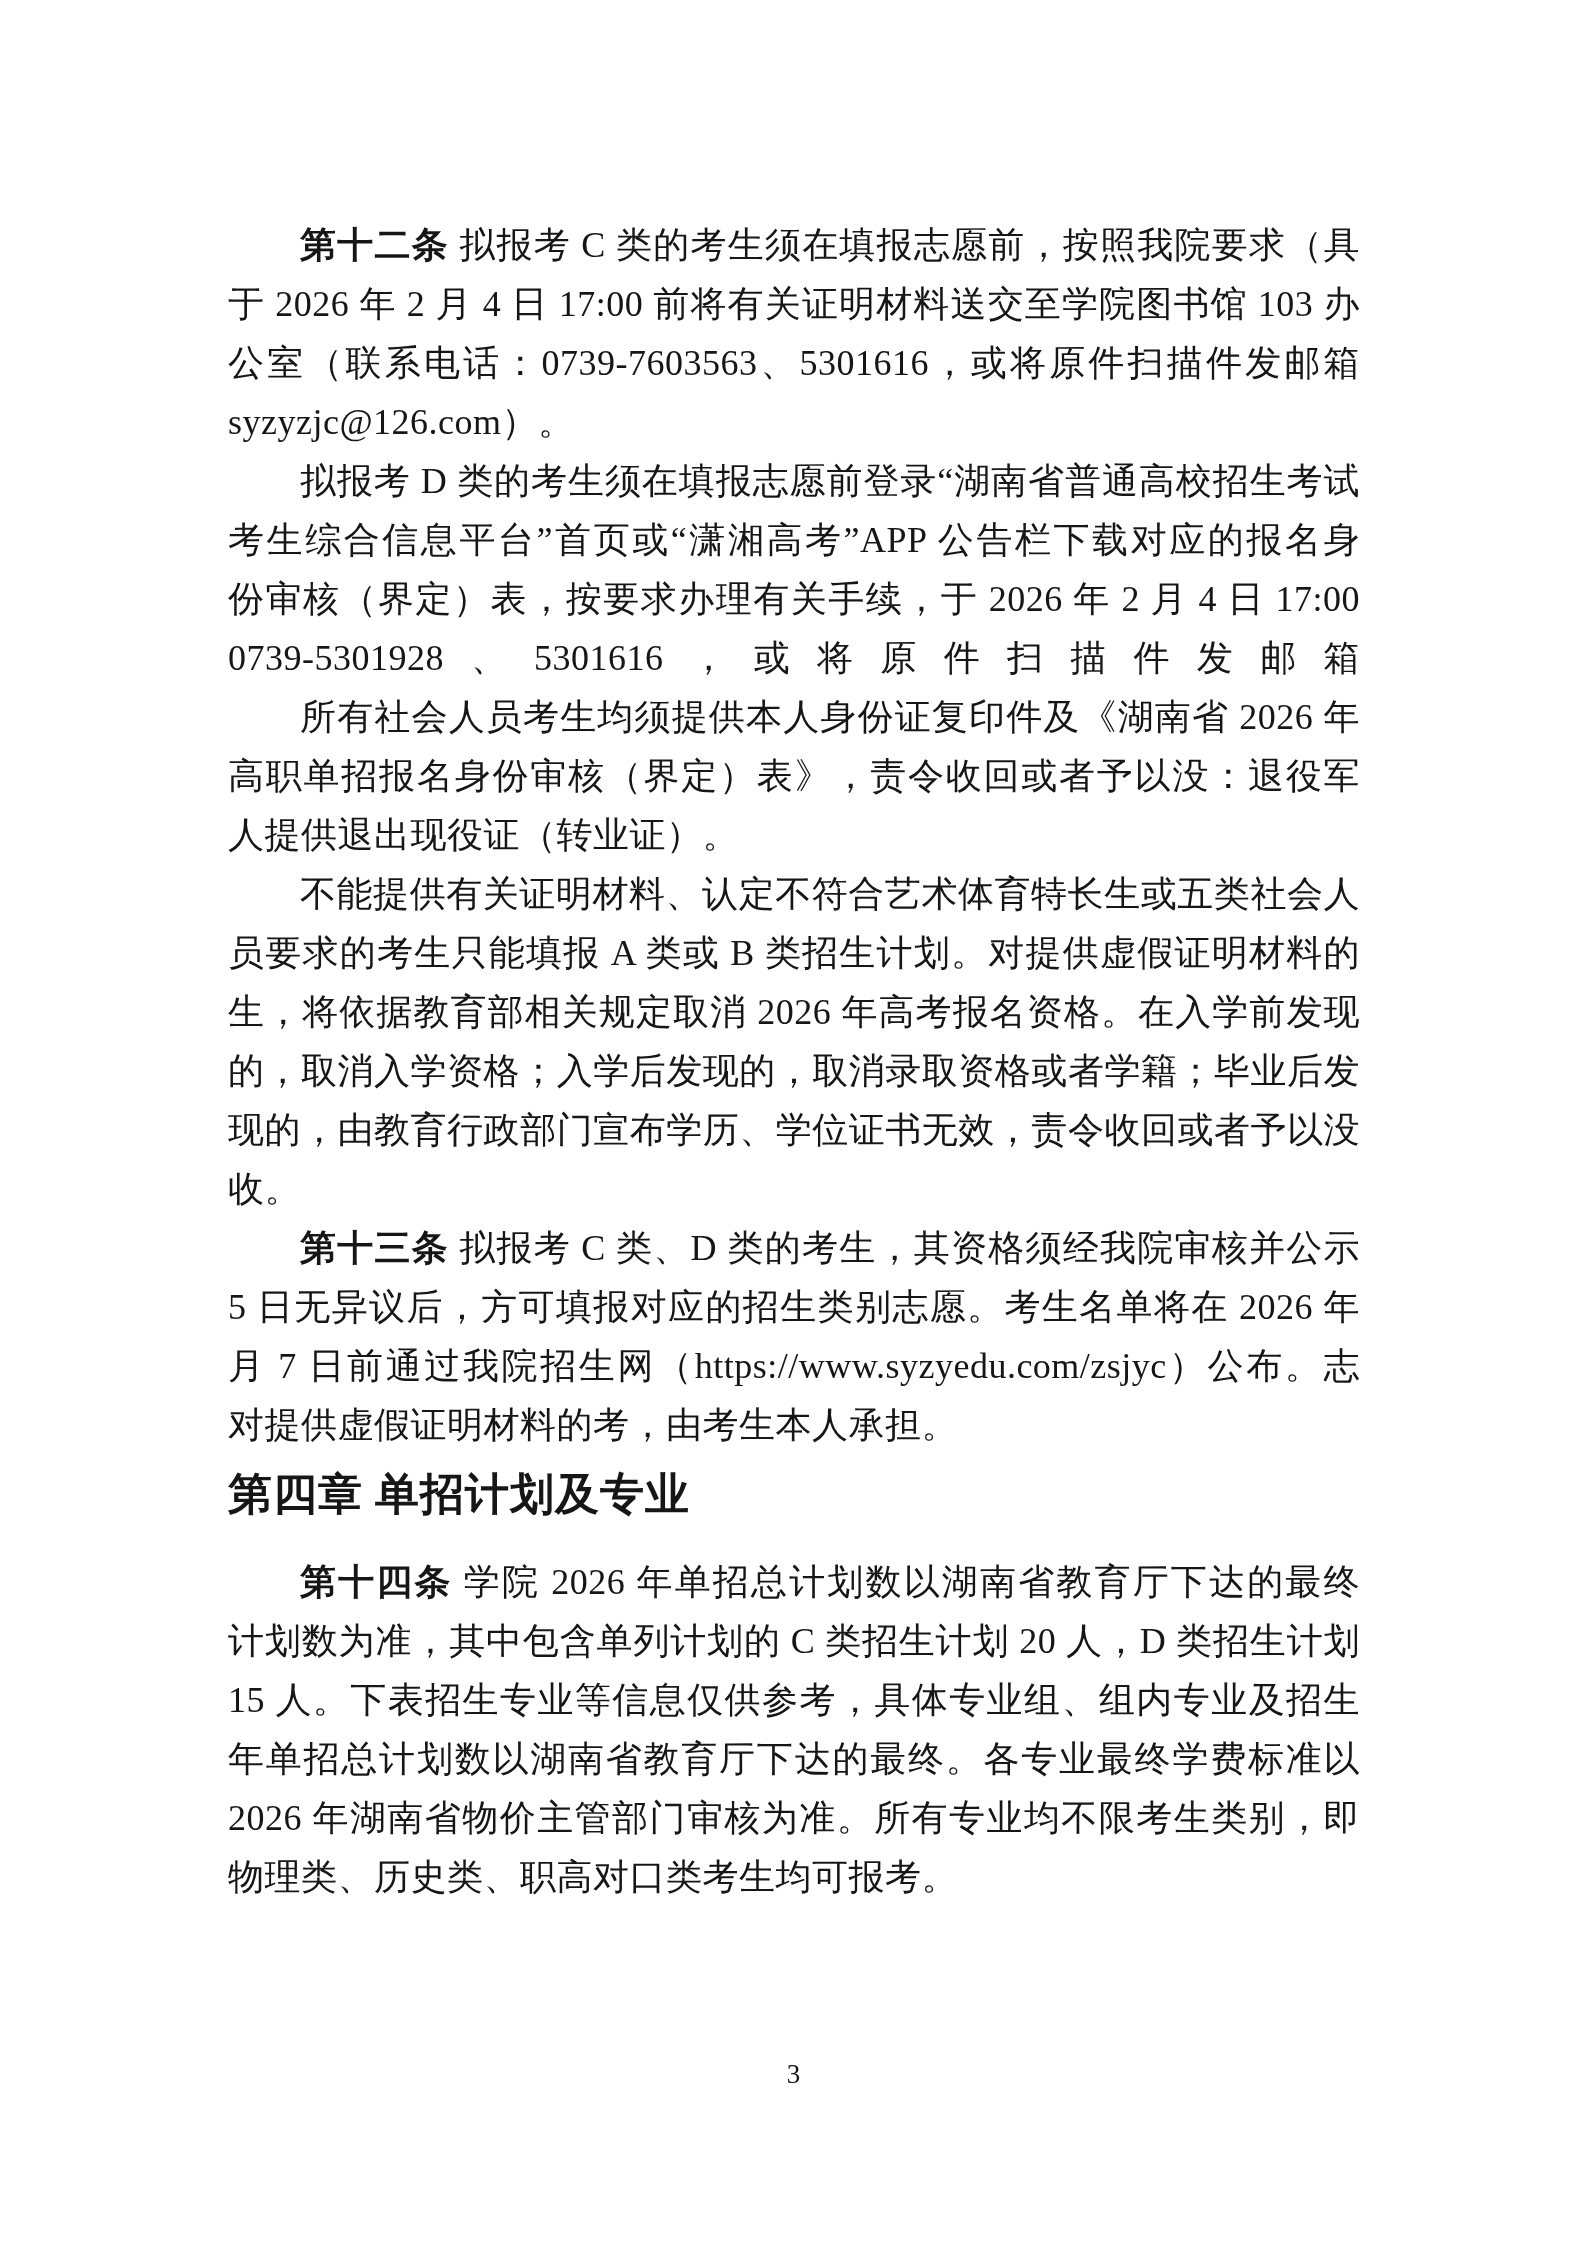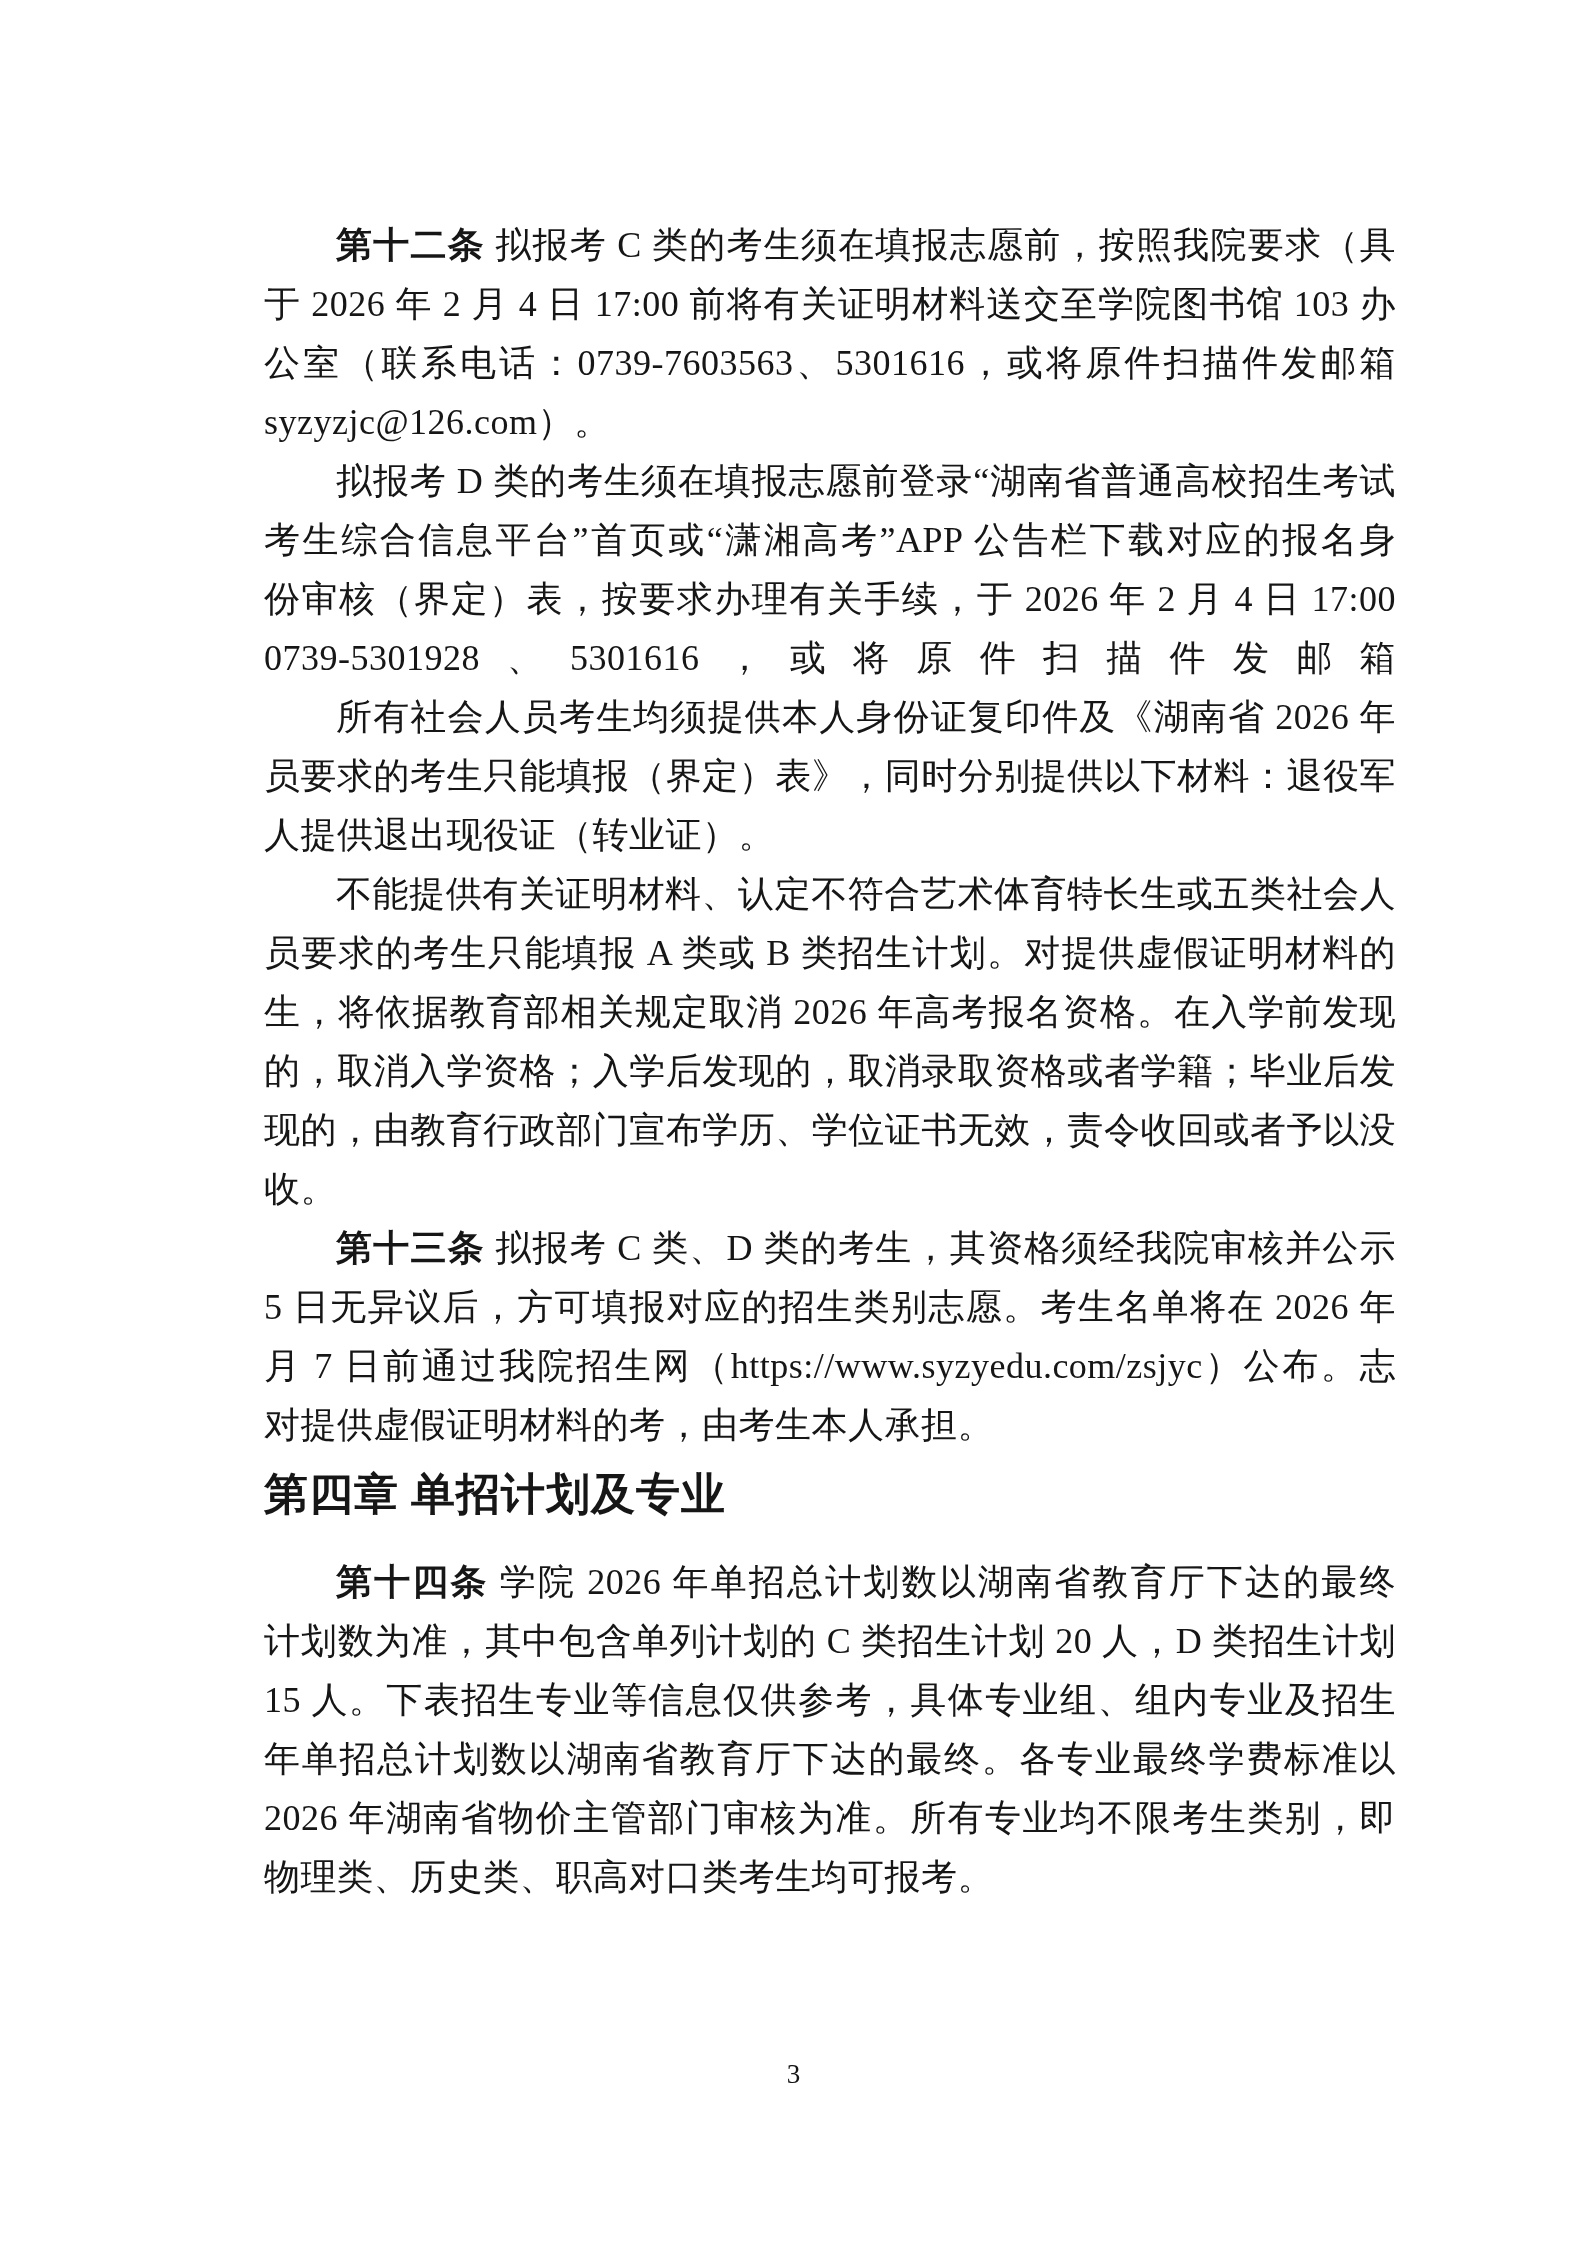--- a/index.html
+++ b/index.html
@@ -20,21 +20,20 @@
     left: 0; top: 0;
     width: 1587px;
     height: 2245px;
     background: #ffffff;
   }
   .doc {
     position: absolute;
     left: 228px;
     top: 216px;
     width: 1132px;
-    margin-left: 36px;
   }
   .line {
     font-size: 36px;
     line-height: 59px;
     height: 59px;
     overflow: hidden;
     text-align: justify;
     text-align-last: justify;
     letter-spacing: 0.5px;
   }
@@ -74,21 +73,21 @@
   <div class="doc">
       <div class="line indent"><span class="label">第十二条</span><span> 拟报考 C 类的考生须在填报志愿前，按照我院要求（具</span></div>
       <div class="line"><span>于 2026 年 2 月 4 日 17:00 前将有关证明材料送交至学院图书馆 103 办</span></div>
       <div class="line"><span>公室（联系电话：0739-7603563、5301616，或将原件扫描件发邮箱</span></div>
       <div class="line last"><span>syzyzjc@126.com）。</span></div>
       <div class="line indent"><span>拟报考 D 类的考生须在填报志愿前登录“湖南省普通高校招生考试</span></div>
       <div class="line"><span>考生综合信息平台”首页或“潇湘高考”APP 公告栏下载对应的报名身</span></div>
       <div class="line"><span>份审核（界定）表，按要求办理有关手续，于 2026 年 2 月 4 日 17:00</span></div>
       <div class="line last"><span>0739-5301928、5301616，或将原件扫描件发邮箱 syzyzjc@126.com）。</span></div>
       <div class="line indent"><span>所有社会人员考生均须提供本人身份证复印件及《湖南省 2026 年</span></div>
-      <div class="line"><span>员要求的考生只能填报（界定）表》，同时分别提供以下材料：退役军</span></div>
+      <div class="line"><span>高职单招报名身份审核（界定）表》，责令收回或者予以没：退役军</span></div>
       <div class="line last"><span>人提供退出现役证（转业证）。</span></div>
       <div class="line indent"><span>不能提供有关证明材料、认定不符合艺术体育特长生或五类社会人</span></div>
       <div class="line"><span>员要求的考生只能填报 A 类或 B 类招生计划。对提供虚假证明材料的考</span></div>
       <div class="line"><span>生，将依据教育部相关规定取消 2026 年高考报名资格。在入学前发现</span></div>
       <div class="line"><span>的，取消入学资格；入学后发现的，取消录取资格或者学籍；毕业后发</span></div>
       <div class="line"><span>现的，由教育行政部门宣布学历、学位证书无效，责令收回或者予以没</span></div>
       <div class="line last"><span>收。</span></div>
       <div class="line indent"><span class="label">第十三条</span><span> 拟报考 C 类、D 类的考生，其资格须经我院审核并公示</span></div>
       <div class="line"><span>5 日无异议后，方可填报对应的招生类别志愿。考生名单将在 2026 年 2</span></div>
       <div class="line"><span>月 7 日前通过我院招生网（https://www.syzyedu.com/zsjyc）公布。志</span></div>

